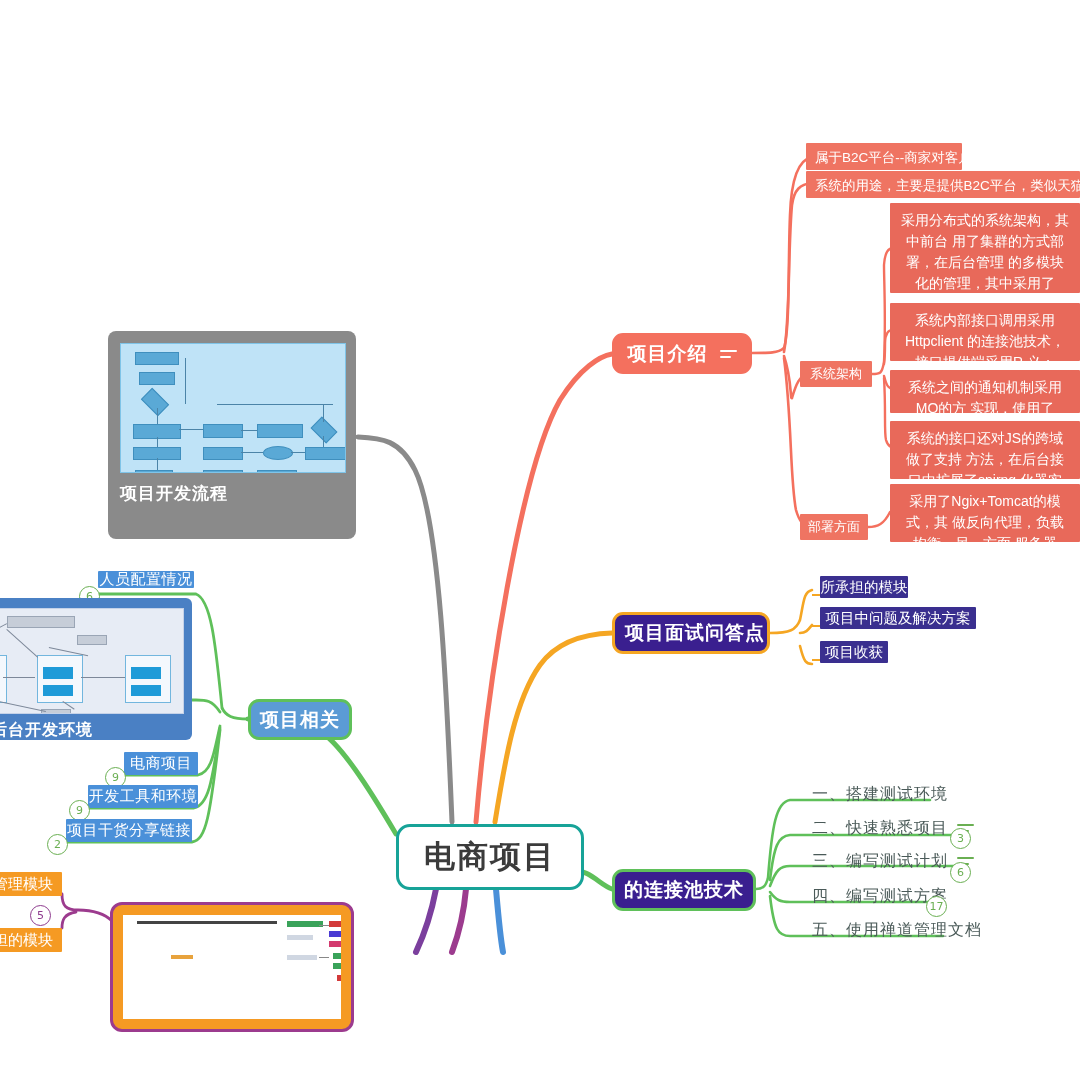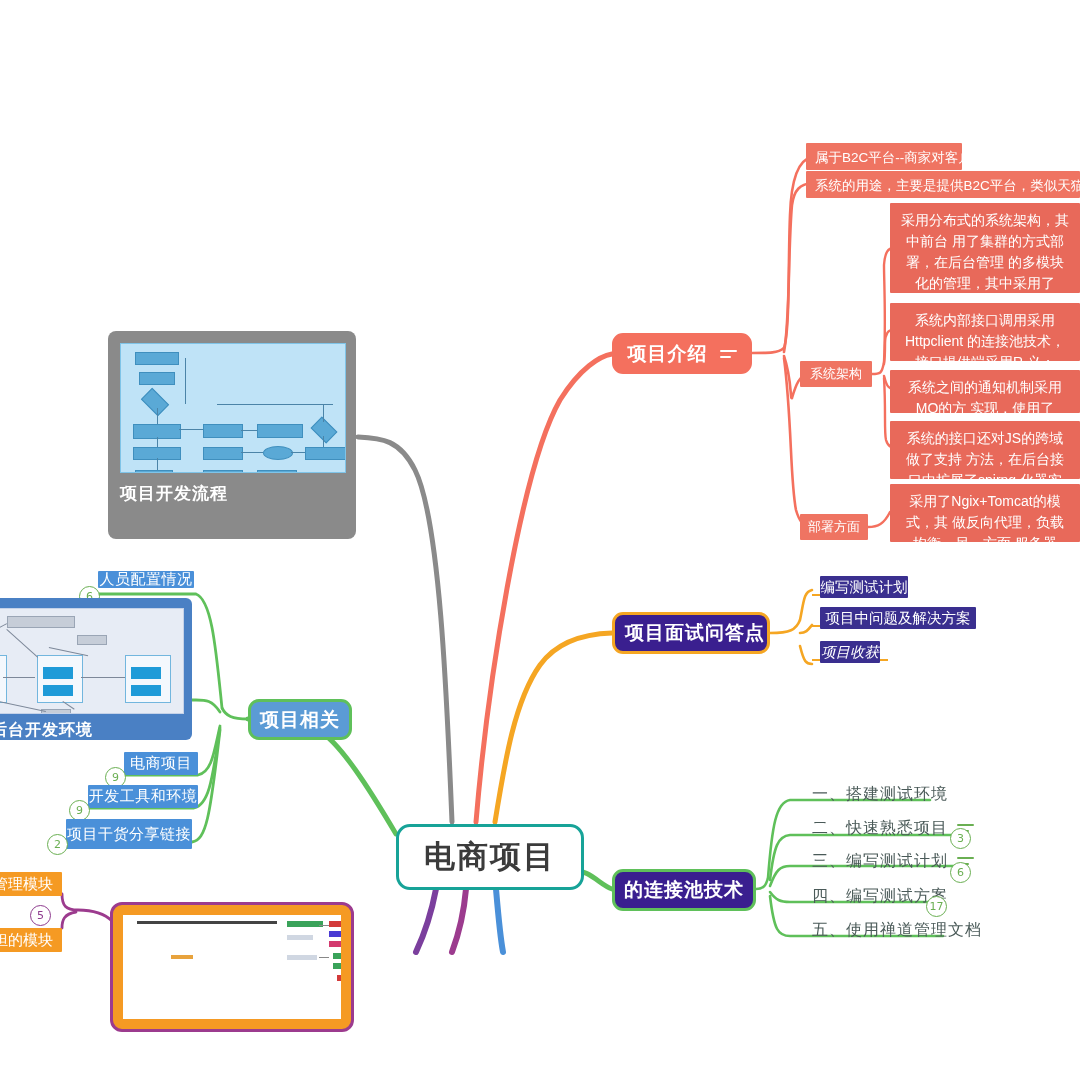--- a/index.html
+++ b/index.html
@@ -450,28 +450,28 @@
     <span>采用了Ngix+Tomcat的模式，其
 做反向代理，负载均衡，另一方面
 服务器</span>
   </div>
 
   <div class="node branch branch-interview" style="left:612px; top:612px; width:158px; height:42px;padding-left:8px;">
     <span>项目面试问答点</span>
   </div>
 
   <div class="node leaf-interview" style="left:820px; top:576px; width:88px; height:22px;">
-    <span>编写测试计划</span>
+    <span>所承担的模块</span>
   </div>
 
   <div class="node leaf-interview" style="left:820px; top:607px; width:156px; height:22px;">
     <span>项目中问题及解决方案</span>
   </div>
 
-  <div class="node leaf-interview" style="left:820px; top:641px; width:60px; height:22px;font-style:italic;">
+  <div class="node leaf-interview" style="left:820px; top:641px; width:68px; height:22px;">
     <span>项目收获</span>
   </div>
 
 
   <div class="node branch branch-test" style="left:612px; top:869px; width:144px; height:42px;">
     <span>的连接池技术</span>
   </div>
 
   <div class="node leaf-test" style="left:812px; top:782px; width:200px; height:24px;">
     <span>一、搭建测试环境</span>
@@ -541,21 +541,21 @@
   <div class="node leaf-related" style="left:124px; top:752px; width:74px; height:23px;">
     <span>电商项目</span>
   </div>
   <div class="badge" style="left:105px; top:767px;">9</div>
 
   <div class="node leaf-related" style="left:88px; top:785px; width:110px; height:23px;">
     <span>开发工具和环境</span>
   </div>
   <div class="badge" style="left:69px; top:800px;">9</div>
 
-  <div class="node leaf-related" style="left:66px; top:819px; width:126px; height:30px;text-align:center;">
+  <div class="node leaf-related" style="left:66px; top:819px; width:126px; height:23px;text-align:center;">
     <span>项目干货分享链接</span>
   </div>
   <div class="badge" style="left:47px; top:834px;">2</div>
 
   <div class="node leaf-orange" style="left:-32px; top:872px; width:94px; height:24px;">
     <span>管理模块</span>
   </div>
   <div class="badge purple" style="left:30px; top:905px;">5</div>
 
   <div class="node leaf-orange" style="left:-36px; top:928px; width:98px; height:24px;">

